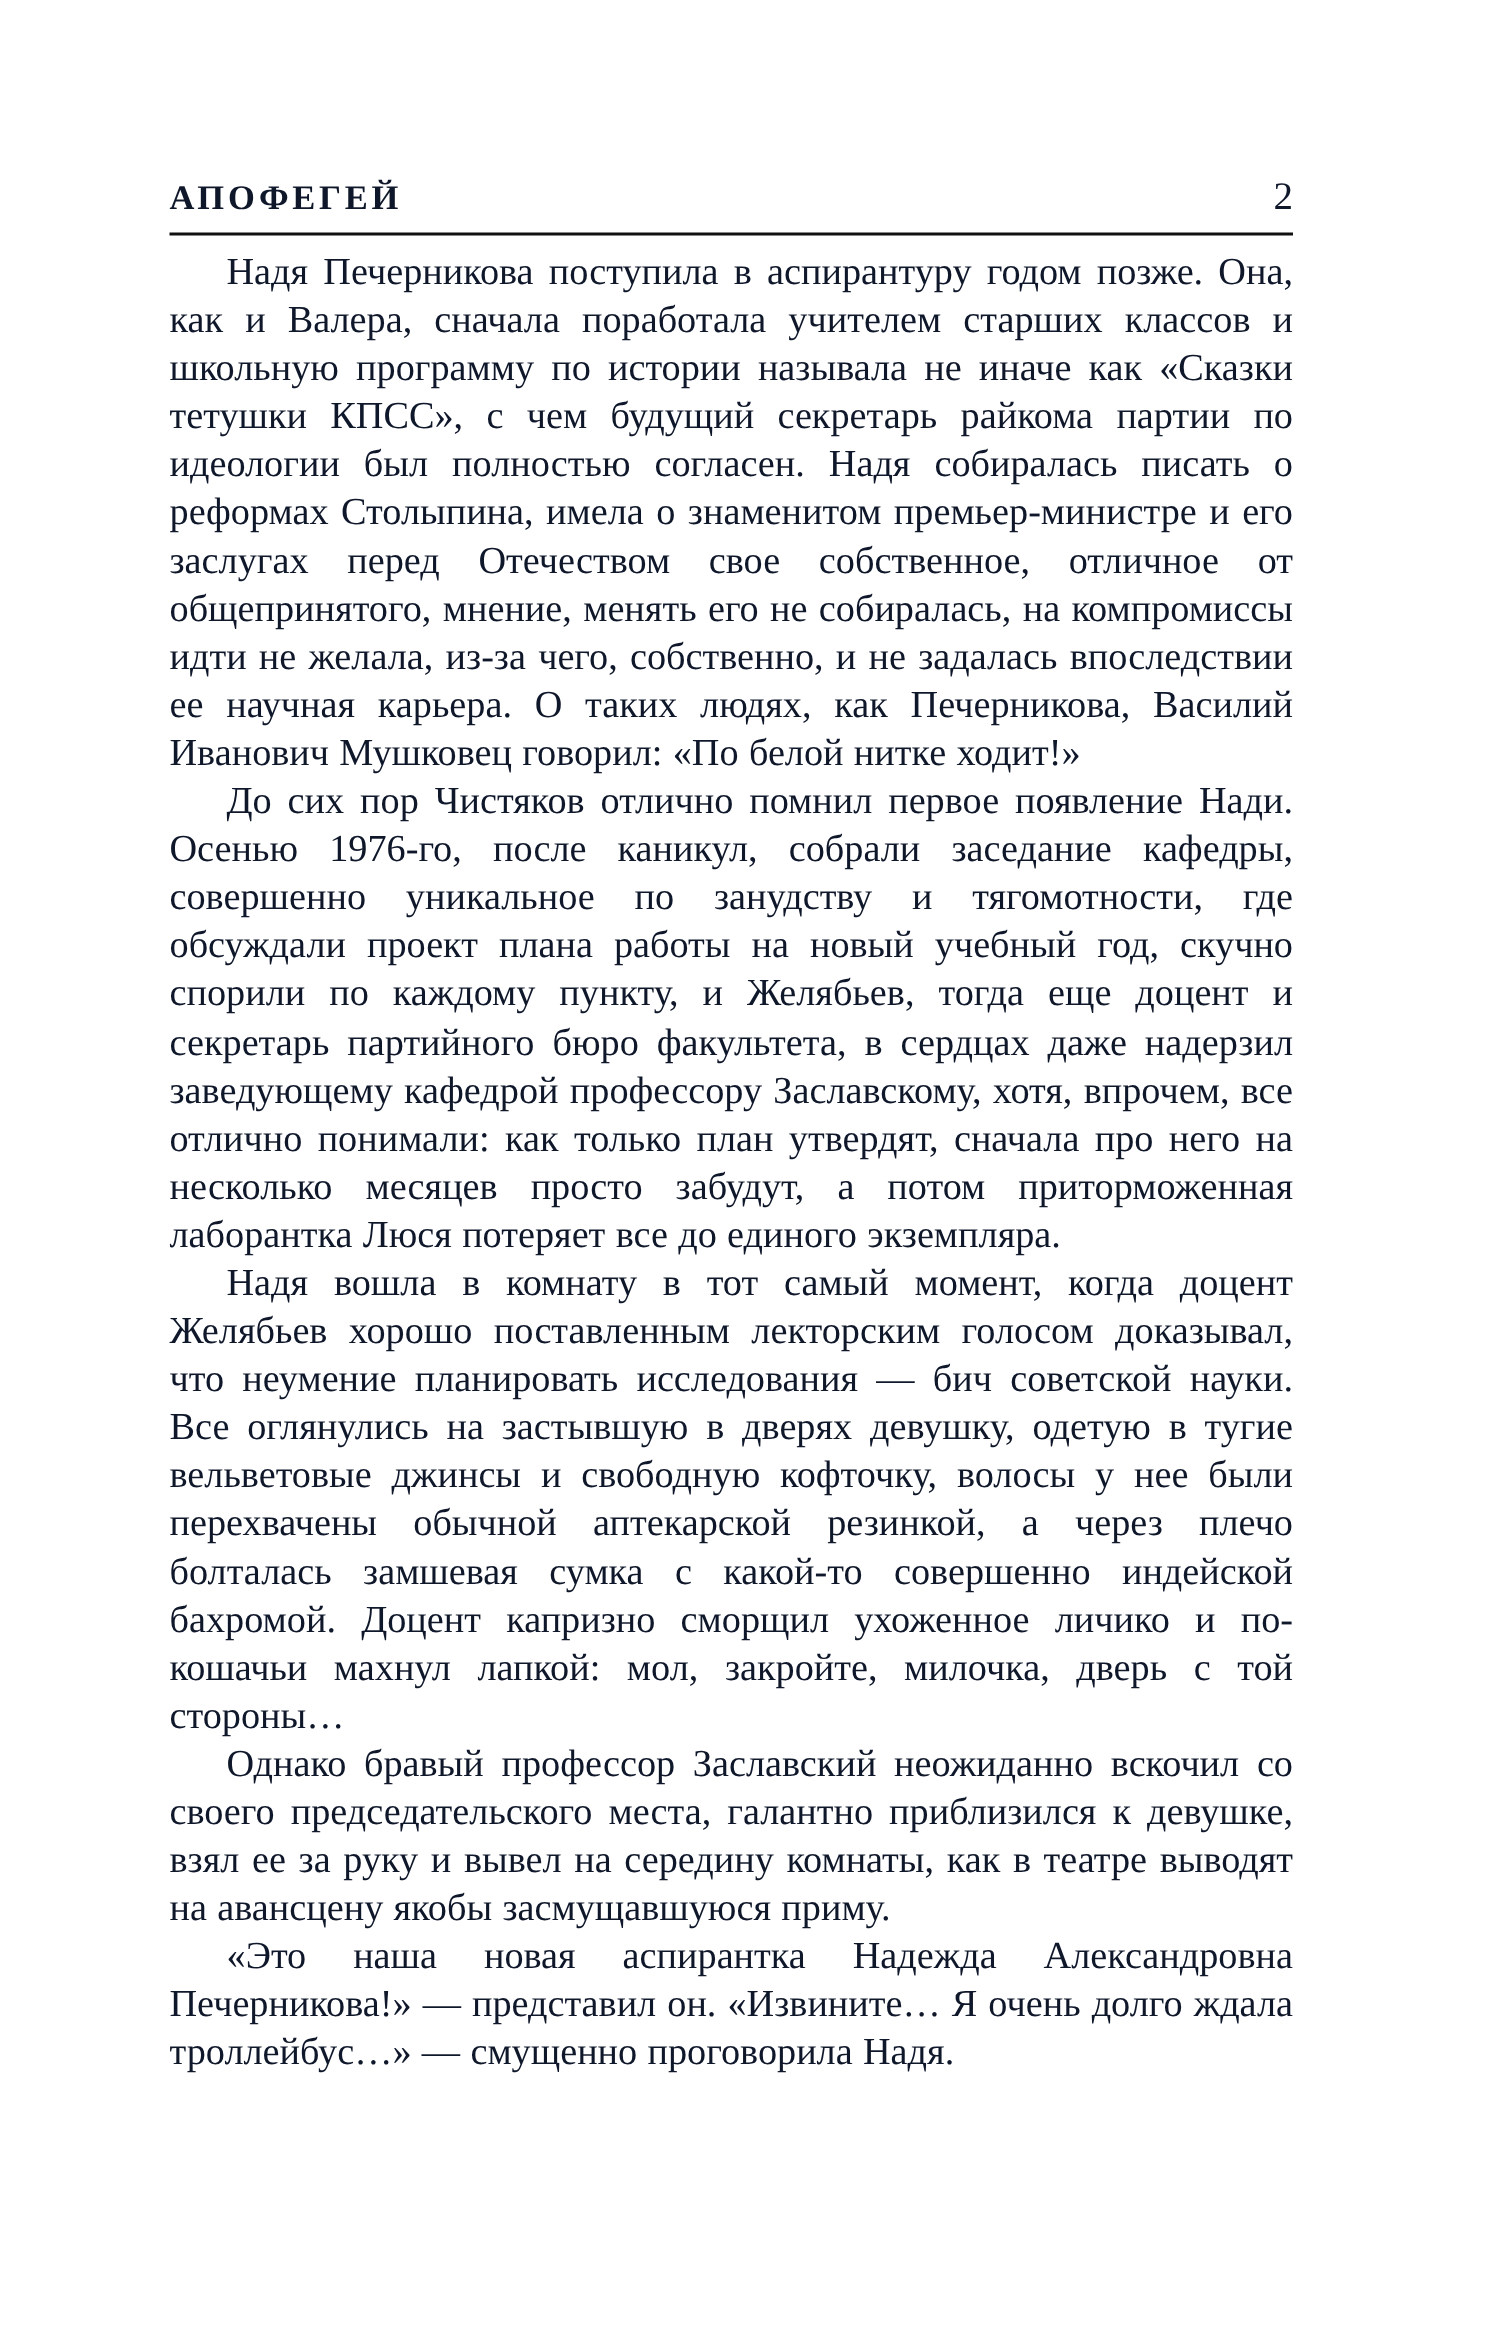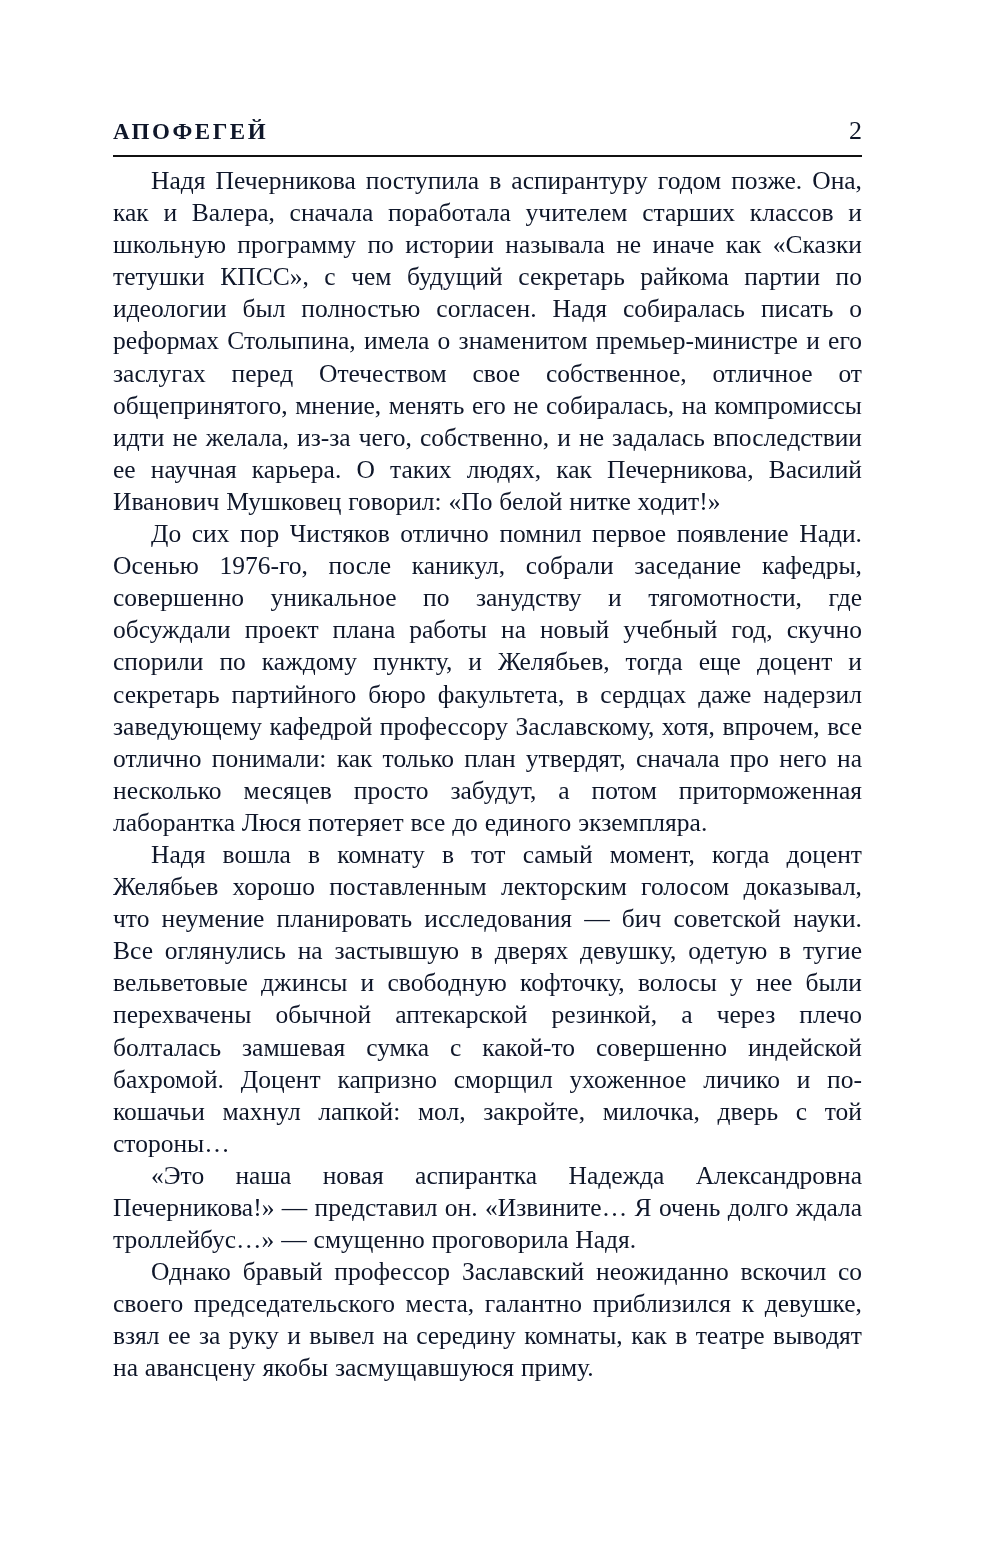--- a/index.html
+++ b/index.html
@@ -64,17 +64,17 @@
     <span class="header-title">АПОФЕГЕЙ</span>
     <span class="page-number">2</span>
   </div>
 
   <hr class="header-rule">
 
   <div class="body-text">
     <p>Надя Печерникова поступила в аспирантуру годом позже. Она, как и Валера, сначала поработала учителем старших классов и школьную программу по истории называла не иначе как «Сказки тетушки КПСС», с чем будущий секретарь райкома партии по идеологии был полностью согласен. Надя собиралась писать о реформах Столыпина, имела о знаменитом премьер-министре и его заслугах перед Отечеством свое собственное, отличное от общепринятого, мнение, менять его не собиралась, на компромиссы идти не желала, из-за чего, собственно, и не задалась впоследствии ее научная карьера. О таких людях, как Печерникова, Василий Иванович Мушковец говорил: «По белой нитке ходит!»</p>
     <p>До сих пор Чистяков отлично помнил первое появление Нади. Осенью 1976-го, после каникул, собрали заседание кафедры, совершенно уникальное по занудству и тягомотности, где обсуждали проект плана работы на новый учебный год, скучно спорили по каждому пункту, и Желябьев, тогда еще доцент и секретарь партийного бюро факультета, в сердцах даже надерзил заведующему кафедрой профессору Заславскому, хотя, впрочем, все отлично понимали: как только план утвердят, сначала про него на несколько месяцев просто забудут, а потом приторможенная лаборантка Люся потеряет все до единого экземпляра.</p>
     <p>Надя вошла в комнату в тот самый момент, когда доцент Желябьев хорошо поставленным лекторским голосом доказывал, что неумение планировать исследования — бич советской науки. Все оглянулись на застывшую в дверях девушку, одетую в тугие вельветовые джинсы и свободную кофточку, волосы у нее были перехвачены обычной аптекарской резинкой, а через плечо болталась замшевая сумка с какой-то совершенно индейской бахромой. Доцент капризно сморщил ухоженное личико и по-кошачьи махнул лапкой: мол, закройте, милочка, дверь с той стороны…</p>
+    <p>Однако бравый профессор Заславский неожиданно вскочил со своего председательского места, галантно приблизился к девушке, взял ее за руку и вывел на середину комнаты, как в театре выводят на авансцену якобы засмущавшуюся приму.</p>
     <p>«Это наша новая аспирантка Надежда Александровна Печерникова!» — представил он. «Извините… Я очень долго ждала троллейбус…» — смущенно проговорила Надя.</p>
-    <p>Однако бравый профессор Заславский неожиданно вскочил со своего председательского места, галантно приблизился к девушке, взял ее за руку и вывел на середину комнаты, как в театре выводят на авансцену якобы засмущавшуюся приму.</p>
   </div>
 
 </div>
 
 </body></html>

